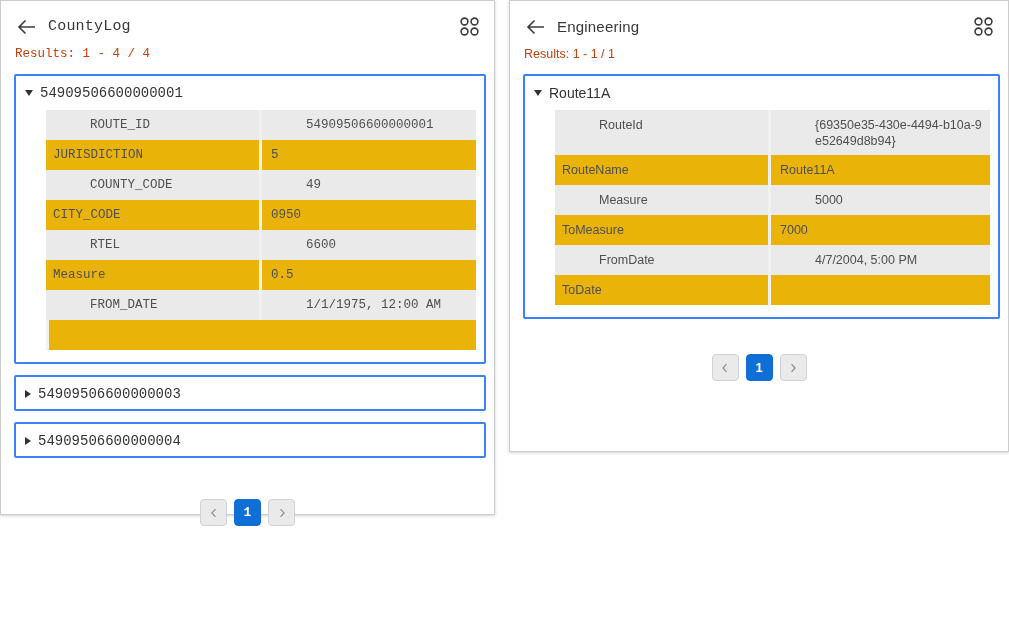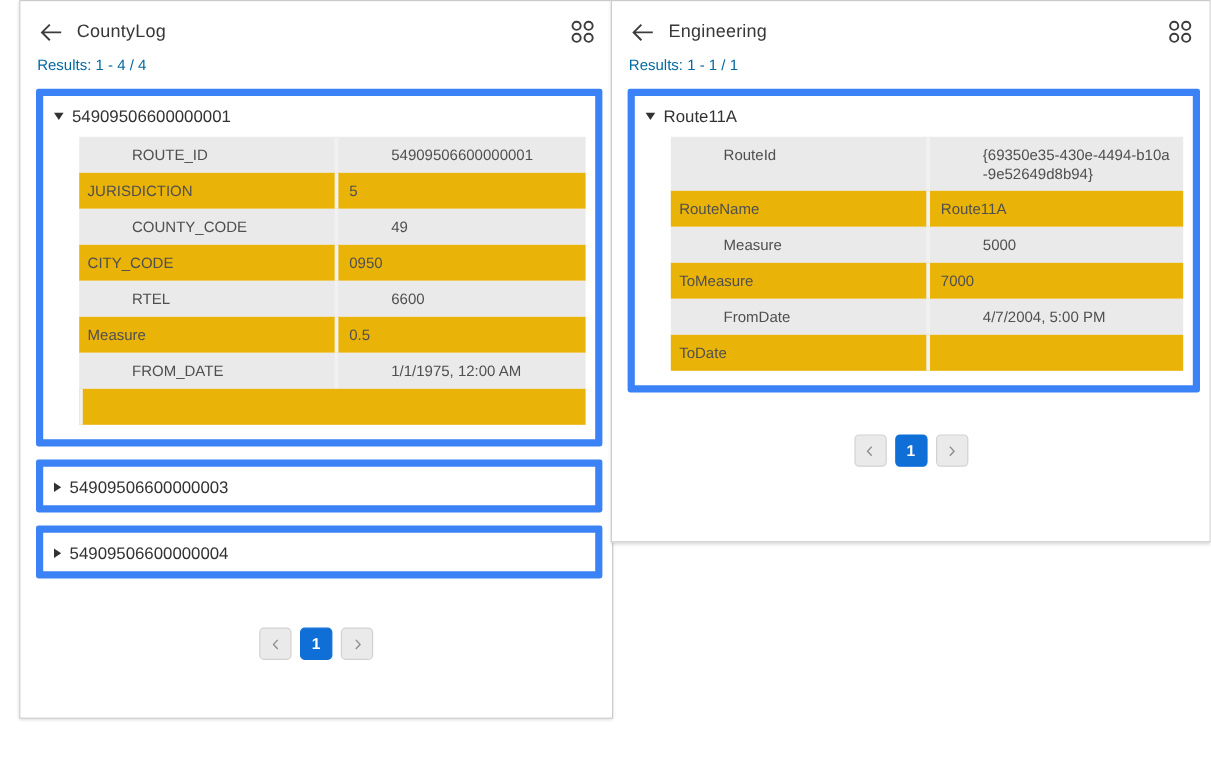--- a/index.html
+++ b/index.html
@@ -4,32 +4,32 @@
 <style>
   * { margin:0; padding:0; box-sizing:border-box; }
   html,body { background:#ffffff; }
   body { font-family:"Liberation Sans", sans-serif; }
   .page { position:relative; width:1009px; height:633px; background:#ffffff; overflow:hidden; }
 
   .card {
     position:absolute; top:0; background:#ffffff;
     border:1px solid #cccccc; box-shadow:0 1px 3px rgba(0,0,0,.18);
   }
-  .card.left  { left:16px;   width:495px; height:599px; }
+  .card.left  { left:0;   width:495px; height:515px;font-family:Liberation Mono, monospace; }
   .card.right { left:509px; width:500px; height:452px; }
 
   .card-header { display:flex; align-items:center; padding:15px 14px 0 16px; }
   .back-btn { width:20px; height:18px; cursor:pointer; flex:0 0 auto; display:flex; align-items:center; }
   .panel-title { font-size:15px; color:#373737; margin-left:11px; letter-spacing:.2px; }
   .apps-btn { margin-left:auto; cursor:pointer; width:21px; height:21px; }
-  .results-line { padding:10px 8px 0 14px; font-size:12.5px; color:#0369a1; }
+  .results-line { padding:10px 8px 0 14px; font-size:12.5px; color:#c2410c; }
 
   .features { padding:13px 8px 0 13px; }
   .feature-box {
-    border:6px solid #3b82f6; border-radius:2px; background:#fff; margin-bottom:11px;
+    border:2px solid #3b82f6; border-radius:2px; background:#fff; margin-bottom:11px;
   }
   .feature-header {
     display:flex; align-items:center; padding:9px 8px 7px 9px;
     font-size:14px; color:#323232; cursor:pointer;
   }
   .twisty { flex:0 0 auto; width:0; height:0; margin-right:7px; }
   .twisty.down  { border-left:4.5px solid transparent; border-right:4.5px solid transparent; border-top:6px solid #323232; }
   .twisty.rightp{ border-top:4.5px solid transparent; border-bottom:4.5px solid transparent; border-left:6px solid #323232; }
 
   .ftable { margin:2px 8px 12px 30px; }

